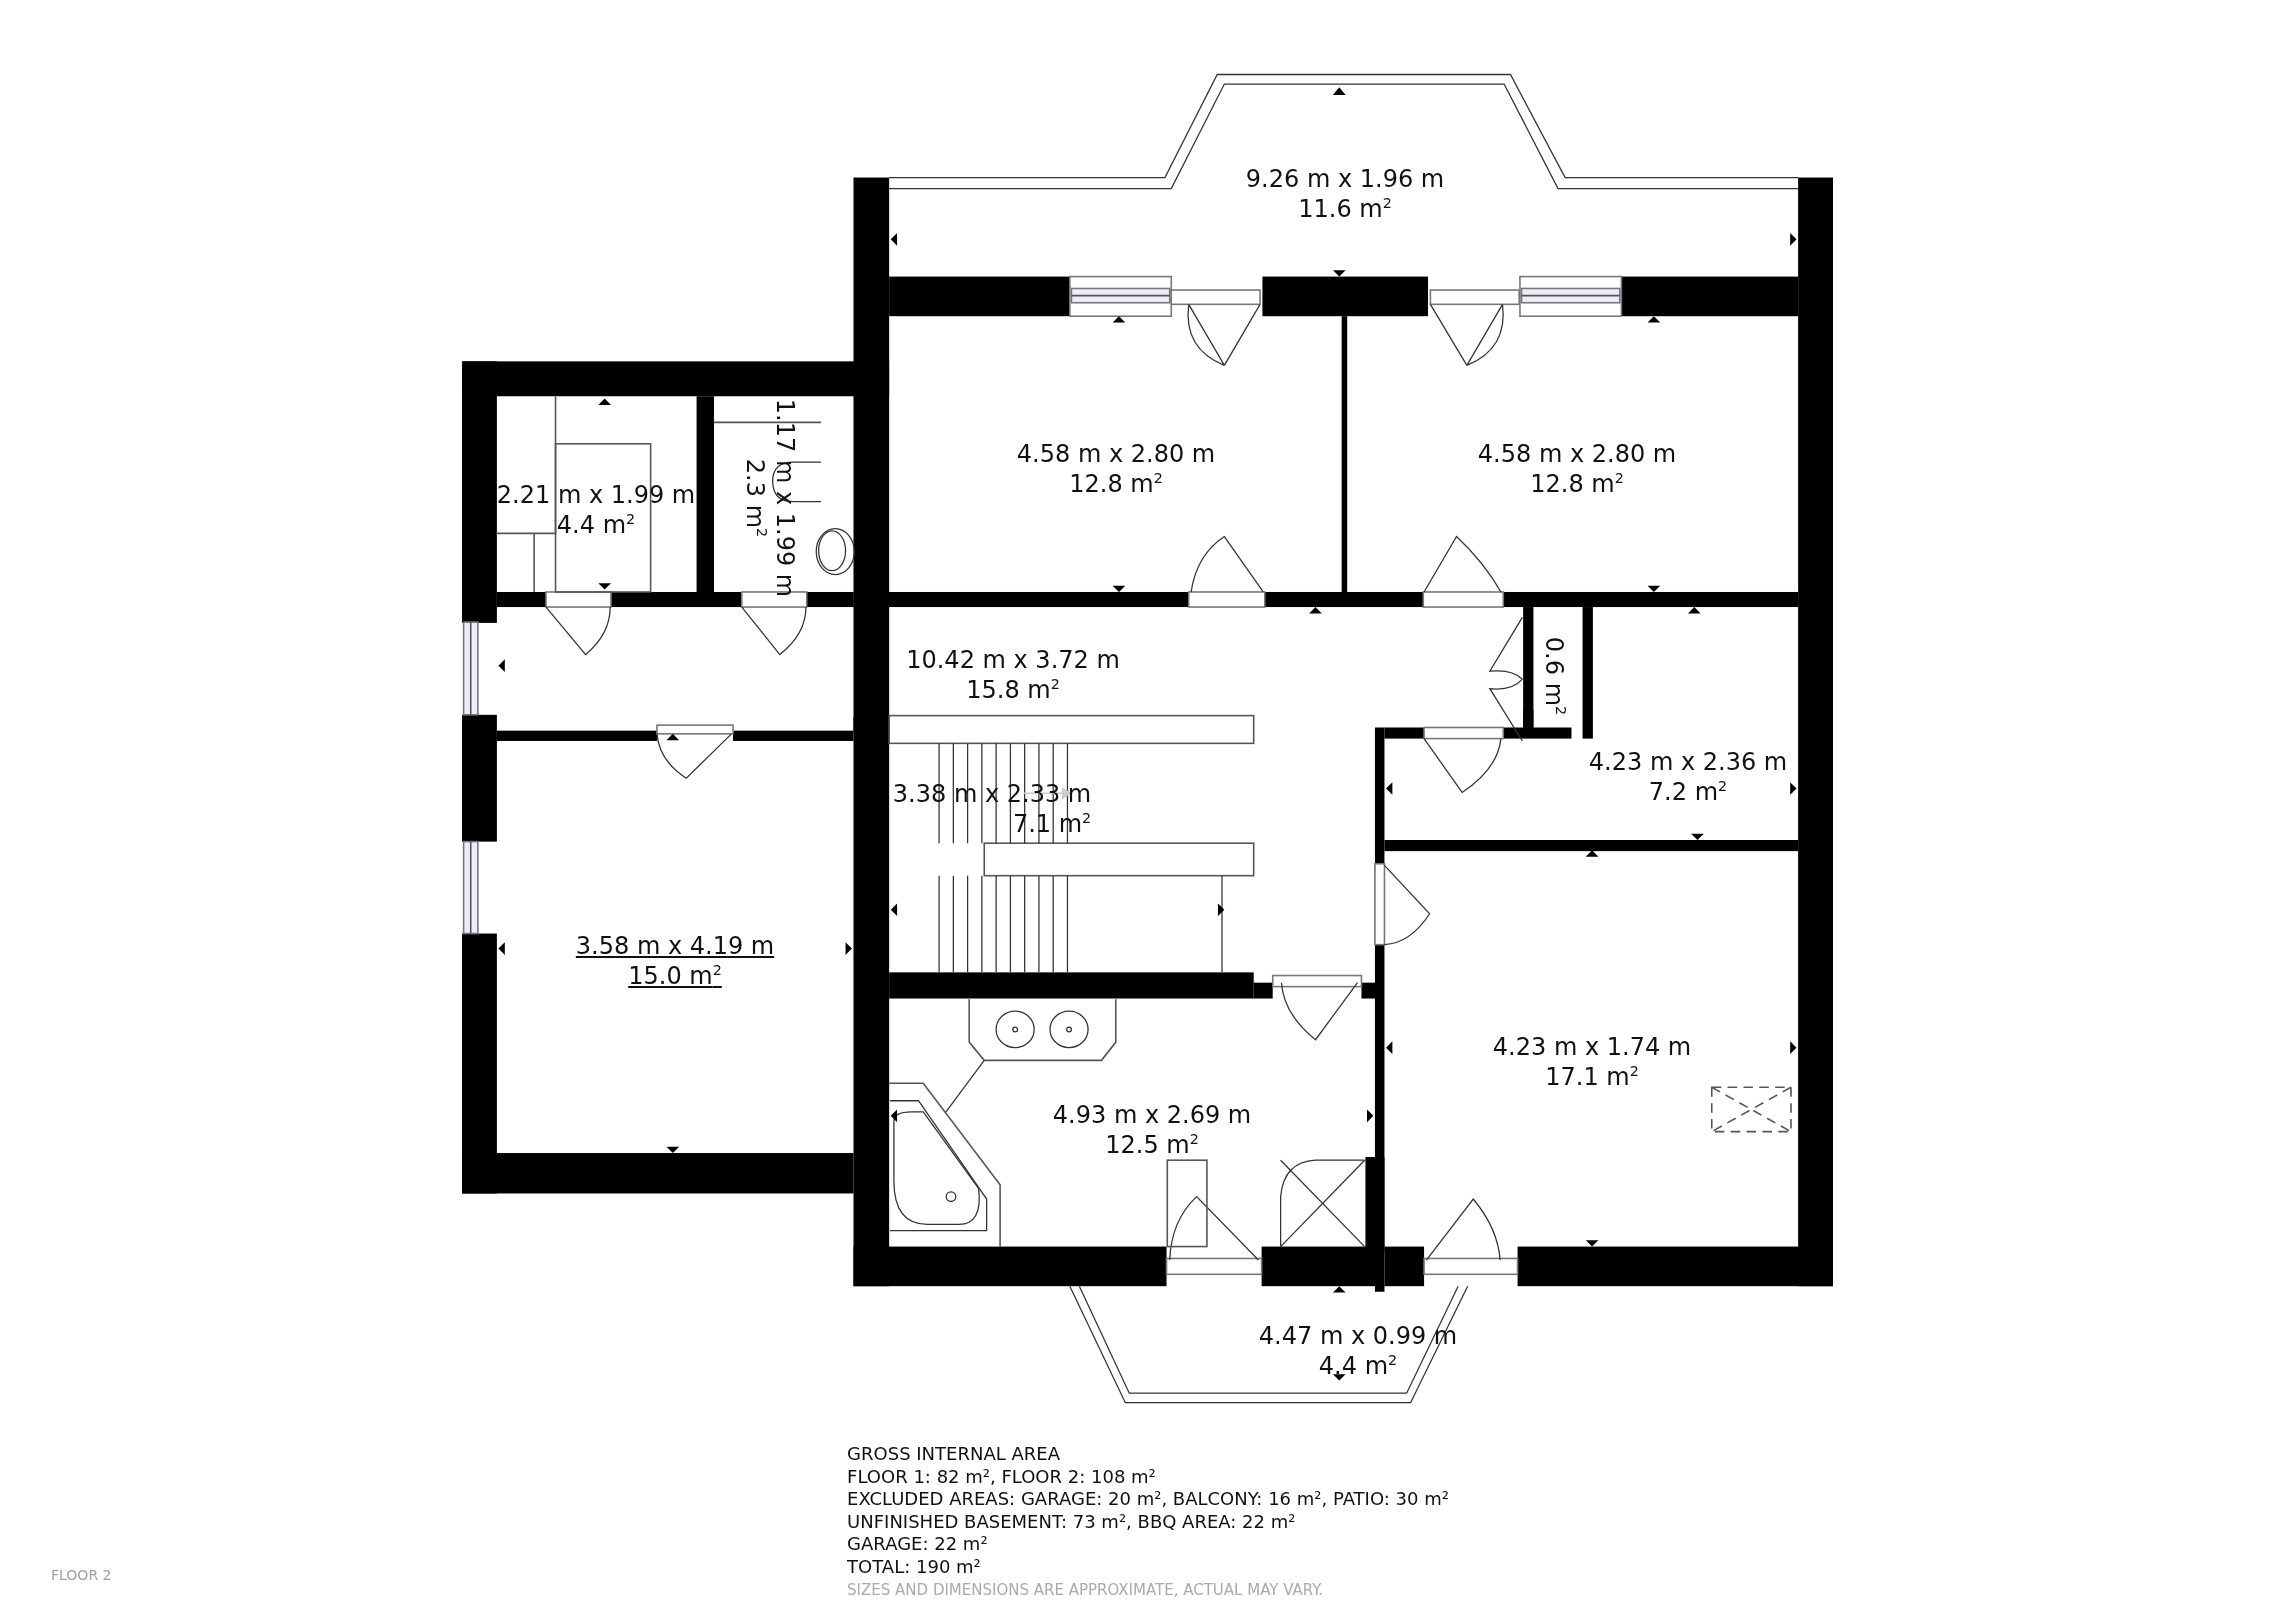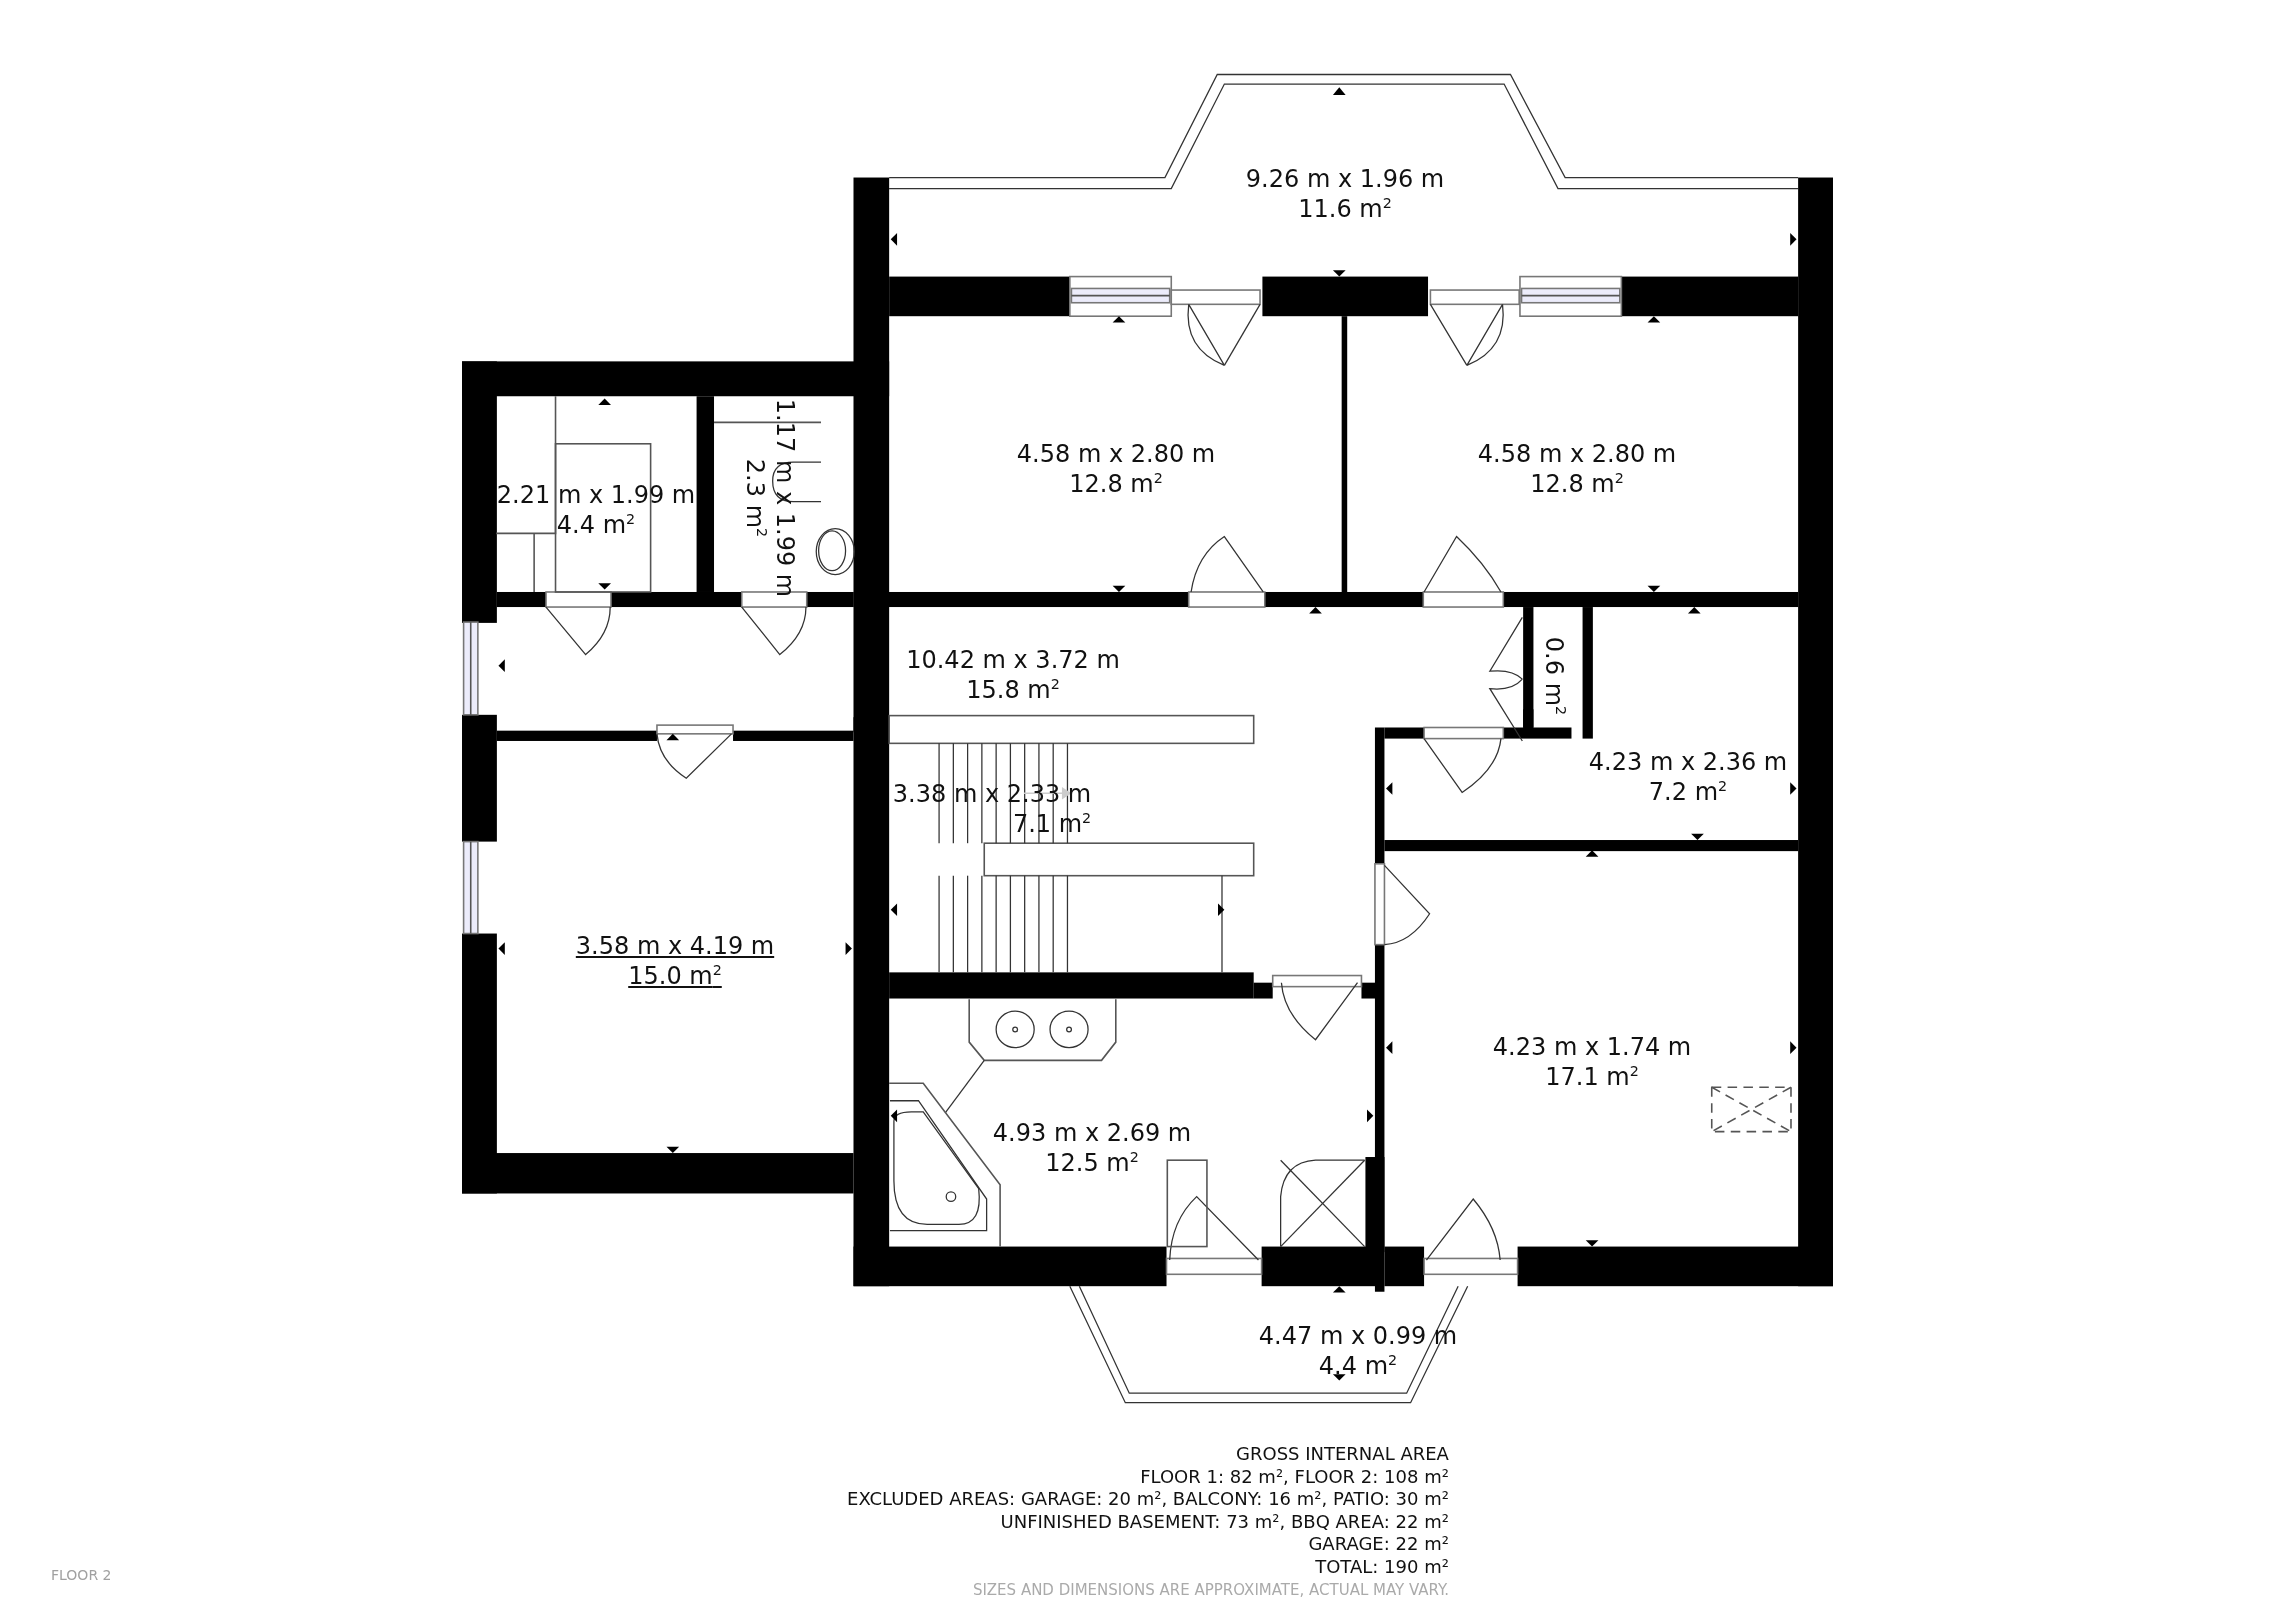--- a/index.html
+++ b/index.html
@@ -8,21 +8,21 @@
   .wall { fill: #000000; }
   .line { stroke: #555555; stroke-width: 2; fill: none; }
   .thin { stroke: #333333; stroke-width: 1.6; fill: none; }
   .glass { fill: #ececfb; stroke: #777777; stroke-width: 2; }
   .opening { fill: #ffffff; stroke: #777777; stroke-width: 2; }
   .dash { stroke: #555555; stroke-width: 2; fill: none; stroke-dasharray: 12 8; }
   .tick { fill: #000000; }
   .room-label { position: absolute; text-align: center; color: #111111; font-family: "DejaVu Sans", sans-serif; font-size: 24px; line-height: 30px; white-space: nowrap; transform: translate(-50%, -50%); }
   .room-label .area sup { font-size: 14.3px; vertical-align: 9.5px; line-height: 0; }
   .room-label.vertical { transform: translate(-50%, -50%) rotate(90deg); }
-  .summary { position: absolute; left: 1148px; top: 1443px; transform: translateX(-50%); text-align: right; font-family: "DejaVu Sans", sans-serif; font-size: 18px; line-height: 22.6px; color: #111111; white-space: nowrap; }
+  .summary { position: absolute; left: 1148px; top: 1443px; transform: translateX(-50%); text-align: left; font-family: "DejaVu Sans", sans-serif; font-size: 18px; line-height: 22.6px; color: #111111; white-space: nowrap; }
   .summary .note { color: #aaaaaa; font-size: 15px; }
   .floor-tag { position: absolute; left: 51px; top: 1567px; font-family: "DejaVu Sans", sans-serif; font-size: 14px; color: #a0a0a0; }
 </style>
 </head>
 <body>
 
 <svg id="plan" viewBox="0 0 2896 2048" xmlns="http://www.w3.org/2000/svg">
 
   <g>
     <polyline class="thin" points="1122,224 1470,224 1536,94 1906,94 1975,224 2269,224"></polyline>
@@ -276,21 +276,21 @@
   <div class="area"><span>7.2 m</span><sup>2</sup></div>
 </div>
 <div class="room-label" style="left:992px; top:809px;text-align:right;">
   <div>3.38 m x 2.33 m</div>
   <div class="area"><span>7.1 m</span><sup>2</sup></div>
 </div>
 <div class="room-label" style="left:675px; top:961px;text-decoration:underline;">
   <div>3.58 m x 4.19 m</div>
   <div class="area"><span>15.0 m</span><sup>2</sup></div>
 </div>
-<div class="room-label" style="left:1092px; top:1130px;margin-top:18px;">
+<div class="room-label" style="left:1152px; top:1130px;">
   <div>4.93 m x 2.69 m</div>
   <div class="area"><span>12.5 m</span><sup>2</sup></div>
 </div>
 <div class="room-label" style="left:1592px; top:1062px;">
   <div>4.23 m x 1.74 m</div>
   <div class="area"><span>17.1 m</span><sup>2</sup></div>
 </div>
 <div class="room-label" style="left:1342px; top:1351px;margin-left:16px;">
   <div>4.47 m x 0.99 m</div>
   <div class="area"><span>4.4 m</span><sup>2</sup></div>

